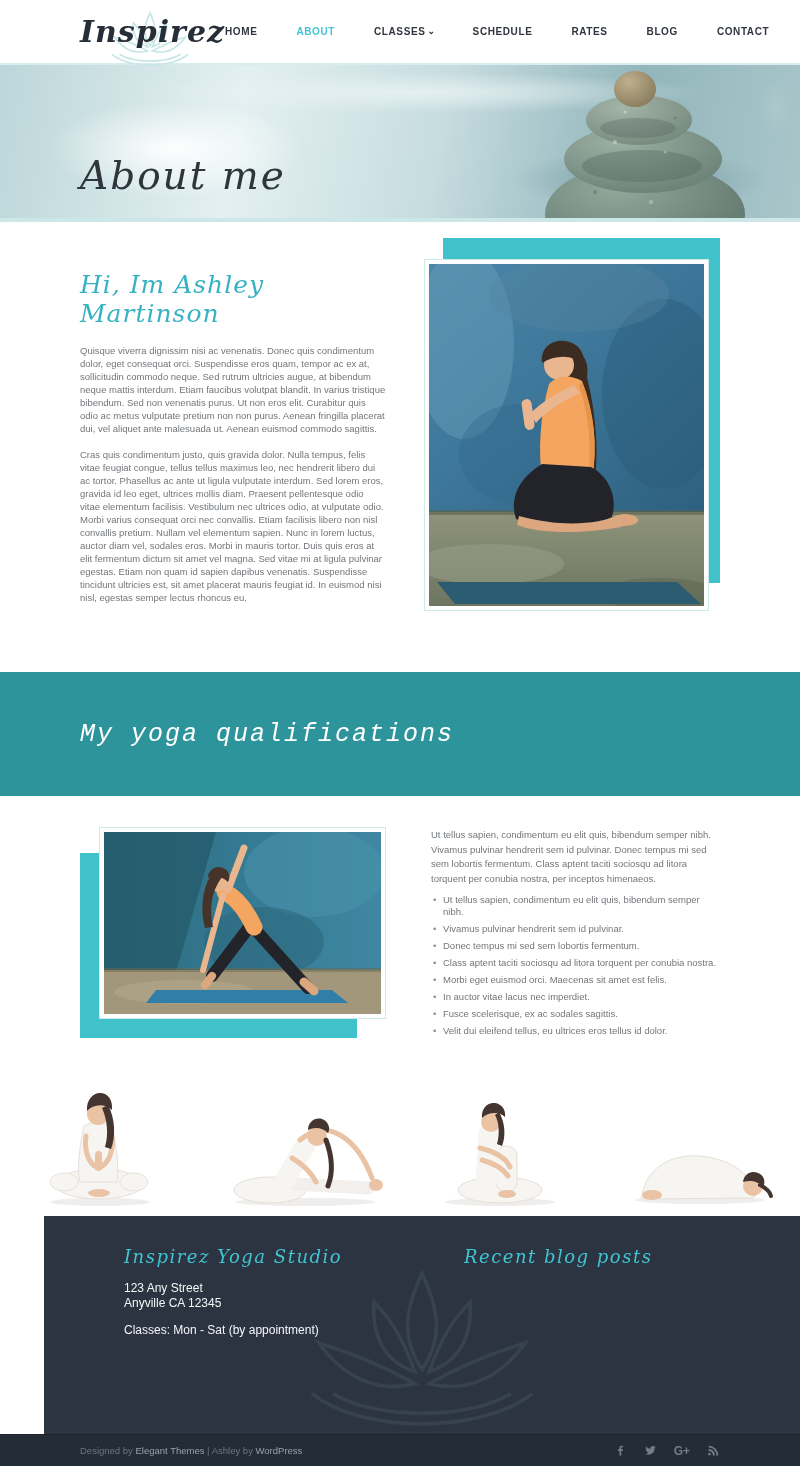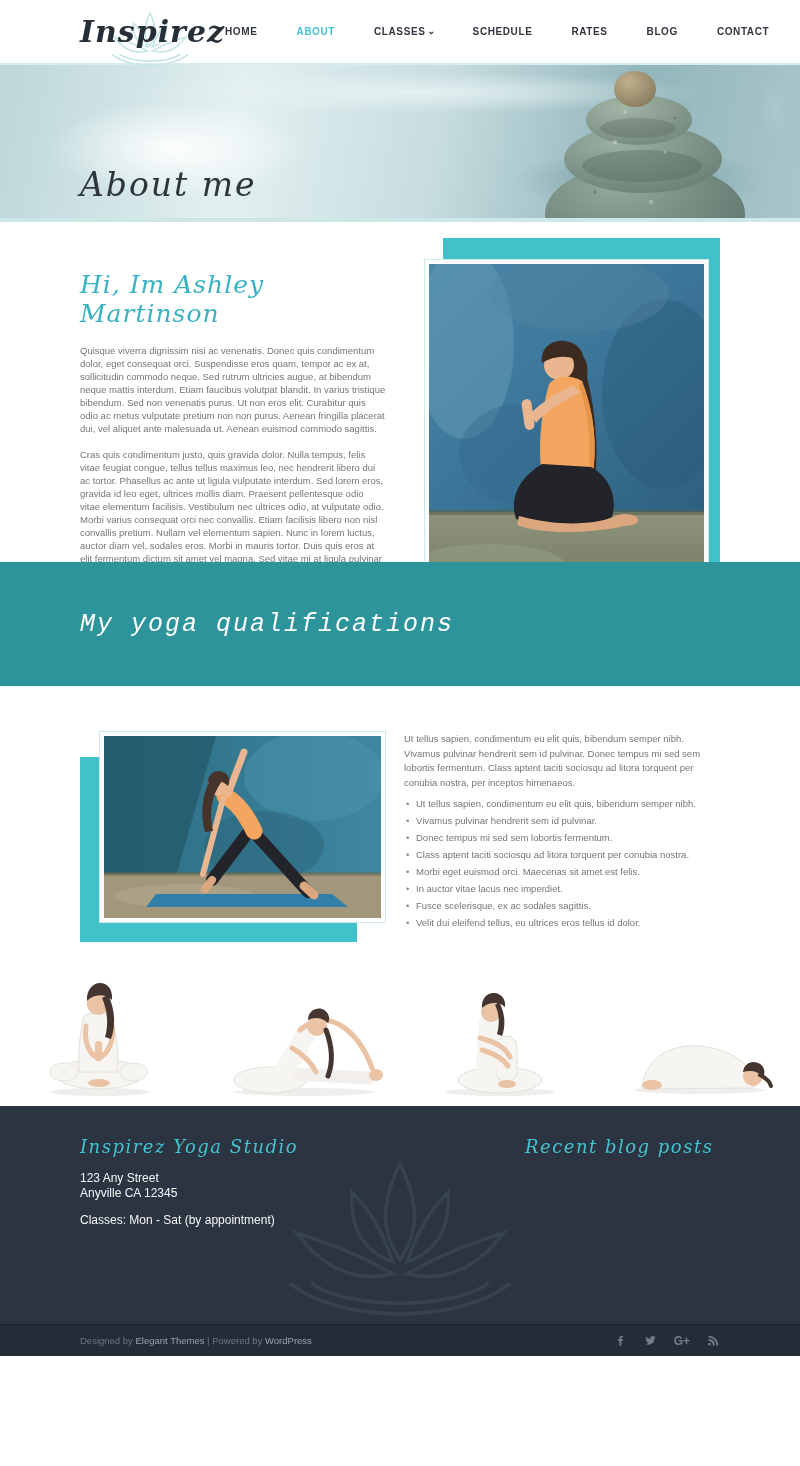--- a/index.html
+++ b/index.html
@@ -20,54 +20,54 @@
 
   
   .hero{height:159px;position:relative;overflow:hidden;border-top:2px solid #d9edee;border-bottom:4px solid #cde6e8;
     background:
       radial-gradient(closest-side at 22% 55%, rgba(255,255,255,.95), rgba(255,255,255,0) 72%),
       radial-gradient(closest-side at 52% 18%, rgba(233,243,244,.85), rgba(233,243,244,0) 75%),
       radial-gradient(closest-side at 80% 75%, rgba(96,134,144,.5), rgba(96,134,144,0) 80%),
       radial-gradient(closest-side at 97% 28%, rgba(175,203,207,.7), rgba(175,203,207,0) 70%),
       linear-gradient(100deg,#bcd6d9 0%,#e3f0f1 30%,#c6dcdf 55%,#92b6bc 78%,#a9c6ca 100%);}
   .hero-stones{position:absolute;right:35px;bottom:-4px;width:240px;height:160px;}
-  .hero-title{position:absolute;left:80px;top:100px;font-family:"DejaVu Serif",serif;font-style:italic;font-size:33px;font-weight:500;color:#2e353c;letter-spacing:2px;}
-
-  
-  .about{height:340px;padding:46px 80px 0;display:flex;gap:39px;overflow:hidden;justify-content:center;}
+  .hero-title{position:absolute;left:80px;top:88px;font-family:"DejaVu Serif",serif;font-style:italic;font-size:39px;font-weight:500;color:#2e353c;letter-spacing:2px;}
+
+  
+  .about{height:450px;padding:46px 80px 0;display:flex;gap:39px;overflow:hidden;justify-content:center;}
   .about-text{width:306px;flex:none;}
   .about-h{font-family:"DejaVu Serif",serif;font-style:italic;font-size:25px;font-weight:500;color:#38b2c2;letter-spacing:1px;margin:2px 0 16px;}
   .about-text p{font-size:9.5px;line-height:13px;color:#72767a;margin-bottom:13px;}
   .photo-block1{position:relative;flex:1;height:372px;margin-top:-30px;}
   .accent-rect{position:absolute;top:0;right:0;width:277px;height:345px;background:#41c2cb;}
   .photo1{position:absolute;left:0;top:22px;width:283px;height:350px;background:#fff;border:4px solid #fff;box-shadow:0 0 0 1px #cfe9eb;}
   .photo1 svg,.photo2 svg{display:block;width:100%;height:100%;}
 
   
   .band{height:124px;background:#2e949c;display:flex;align-items:center;padding:0 80px;}
   .band-h{font-family:Liberation Mono, monospace;font-style:italic;font-size:25px;font-weight:500;color:#fff;letter-spacing:2px;}
 
   
-  .qual{height:282px;padding:46px 80px 0;display:flex;gap:4px;overflow:hidden;}
+  .qual{height:282px;padding:32px 80px 0;display:flex;gap:31px;overflow:hidden;}
   .photo-block2{position:relative;width:320px;flex:none;height:215px;}
   .accent-rect2{position:absolute;left:0;top:25px;width:277px;height:185px;background:#41c2cb;}
   .photo2{position:absolute;left:20px;top:0;width:285px;height:190px;background:#fff;border:4px solid #fff;box-shadow:0 0 0 1px #cfe9eb;}
   .qual-text{width:300px;}
   .qual-text p{font-size:9.5px;line-height:14.5px;color:#72767a;margin-bottom:8px;}
   .qual-list{list-style:none;}
   .qual-list li{font-size:9.5px;line-height:12px;color:#72767a;padding-left:12px;position:relative;margin-bottom:5px;}
   .qual-list li::before{content:"•";position:absolute;left:2px;top:0;color:#8a8e92;}
 
   
   .poses{height:138px;display:flex;background:#fff;}
   .pose{width:200px;height:138px;flex:none;}
   .pose svg{display:block;width:100%;height:100%;}
 
   
-  .footer{height:218px;background:#2b3440;position:relative;overflow:hidden;display:flex;justify-content:space-between;padding:30px 80px 0;}
+  .footer{height:218px;background:#2b3440;position:relative;overflow:hidden;display:flex;padding:30px 80px 0;margin-left:44px;}
   .f-lotus{position:absolute;left:50%;top:28px;transform:translateX(-50%);width:240px;height:210px;opacity:.85;}
   .f-col{position:relative;z-index:2;}
   .f-left{width:340px;flex:none;}
   .f-right{width:195px;flex:none;}
   .f-h{font-family:"DejaVu Serif",serif;font-style:italic;font-size:18px;font-weight:500;color:#41c4d2;letter-spacing:1.5px;margin-bottom:14px;}
   .f-line{font-size:12px;line-height:15px;color:#f4f6f8;}
   .f-gap{margin-top:12px;}
   .blog-list{list-style:none;margin-top:2px;}
   .blog-list li{font-size:9.5px;line-height:12px;color:#f4f6f8;padding-left:13px;position:relative;margin-bottom:9px;}
   .blog-list li::before{content:"•";position:absolute;left:0;top:0;color:#43c3cf;font-size:11px;}
@@ -335,21 +335,21 @@
     <div class="f-col f-right">
       <h3 class="f-h">Recent blog posts</h3>
     </div>
   </footer>
 
   <div class="bar">
     <div class="credits">
       <span>Designed by</span>
       <a class="strong">Elegant Themes</a>
       <span>|</span>
-      <span>Powered by</span>
+      <span>Ashley by</span>
       <a class="strong">WordPress</a>
     </div>
     <div class="social">
       <a aria-label="facebook">
         <svg viewBox="0 0 24 24">
             <path d="M13.4 21v-8.2h2.8l.4-3.2h-3.2V7.6c0-.9.3-1.6 1.6-1.6h1.7V3.1c-.3 0-1.3-.1-2.5-.1-2.5 0-4.2 1.5-4.2 4.3v2.3H7.2v3.2H10V21h3.4z"></path>
           </svg>
       </a>
       <a aria-label="twitter">
         <svg viewBox="0 0 24 24">

